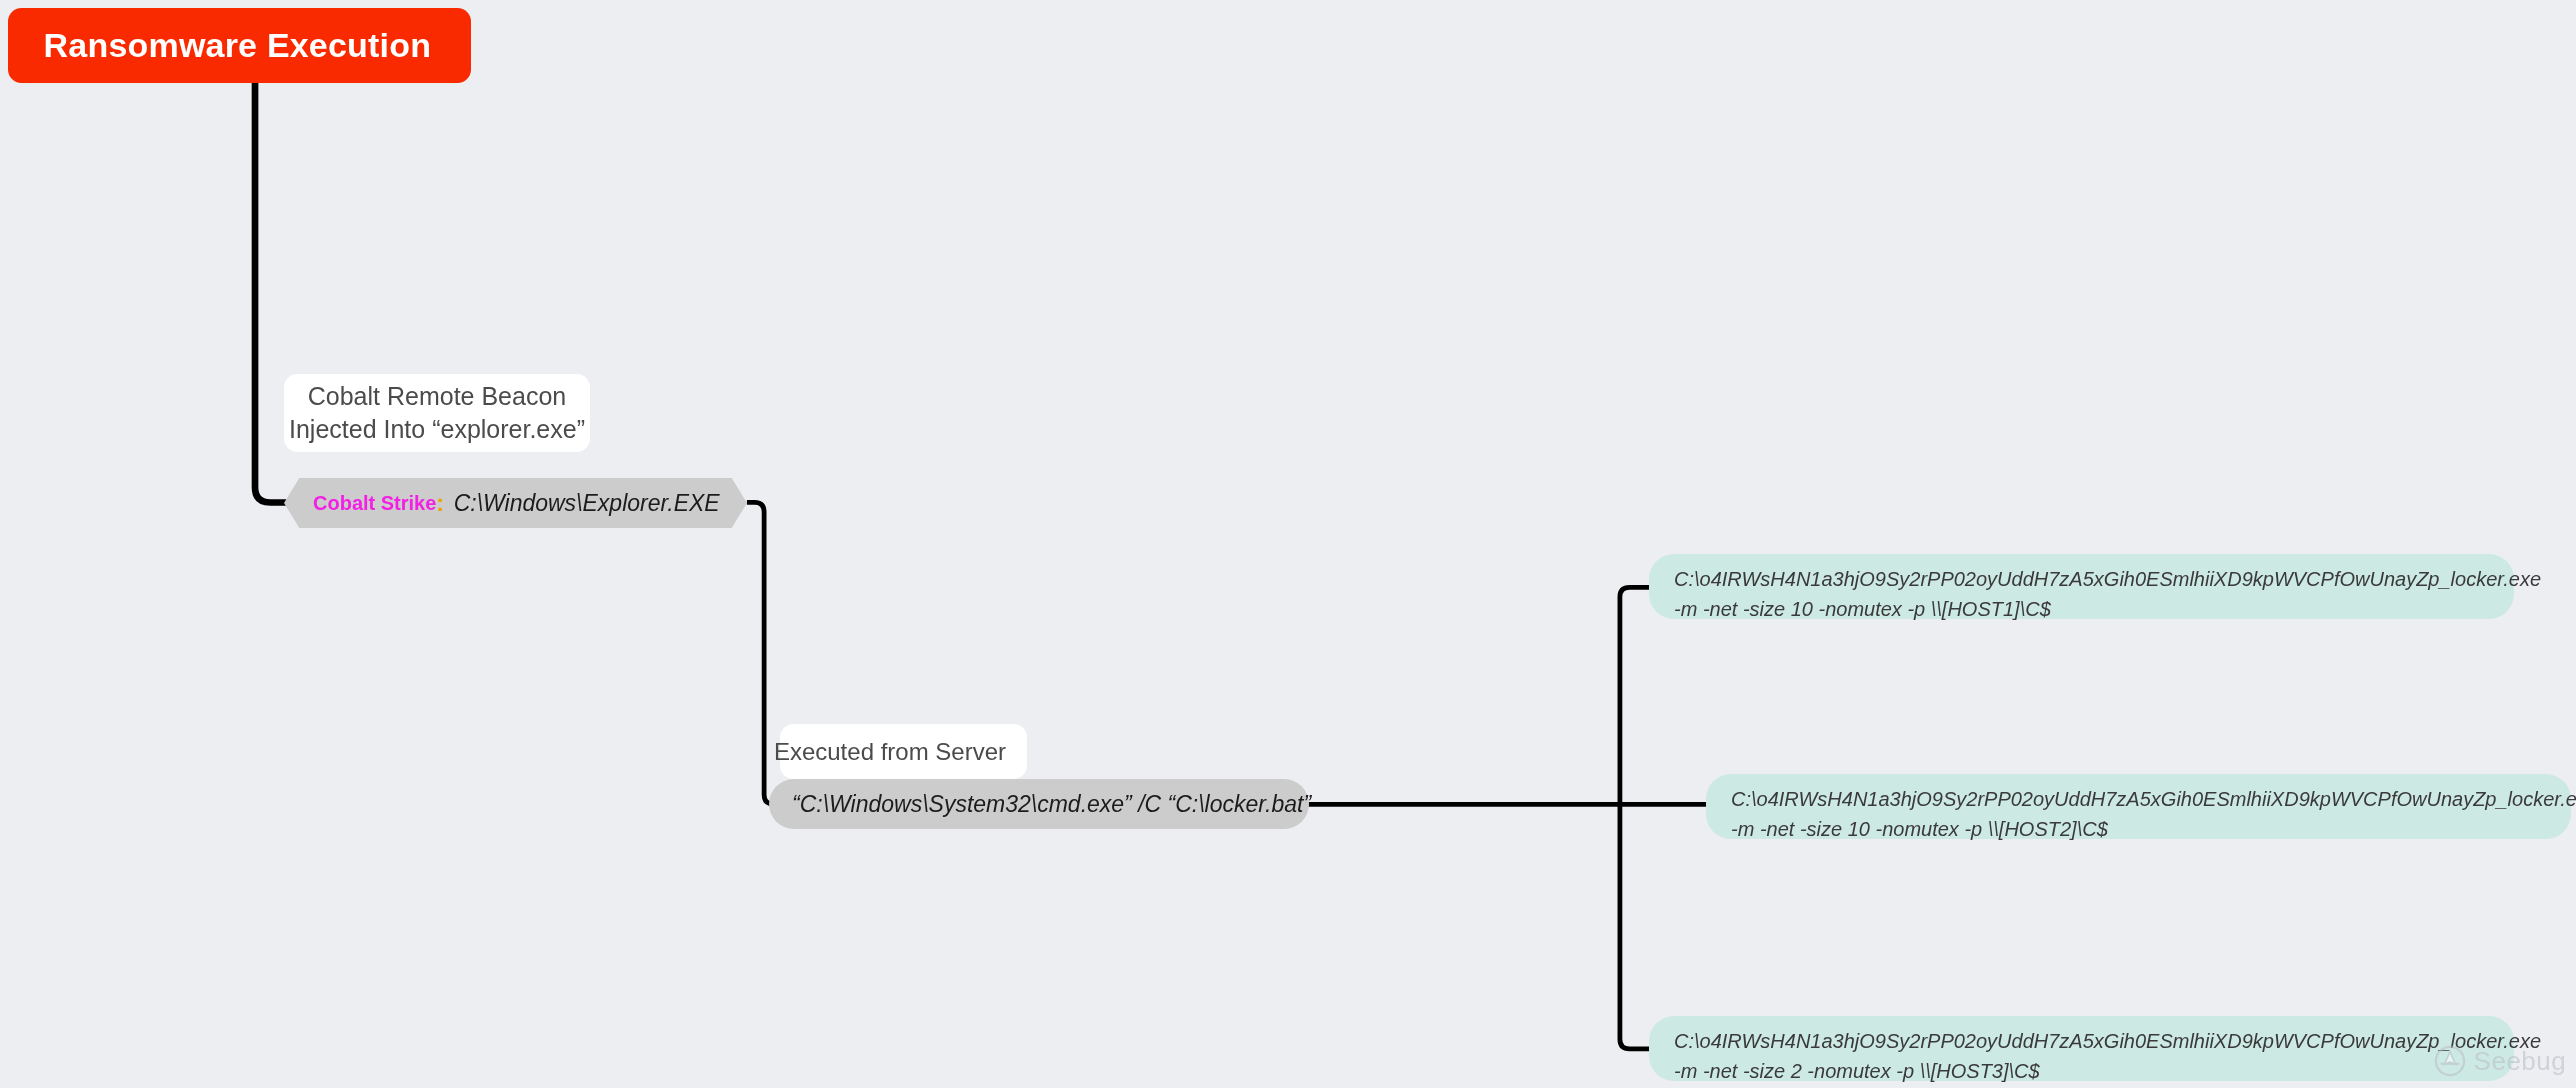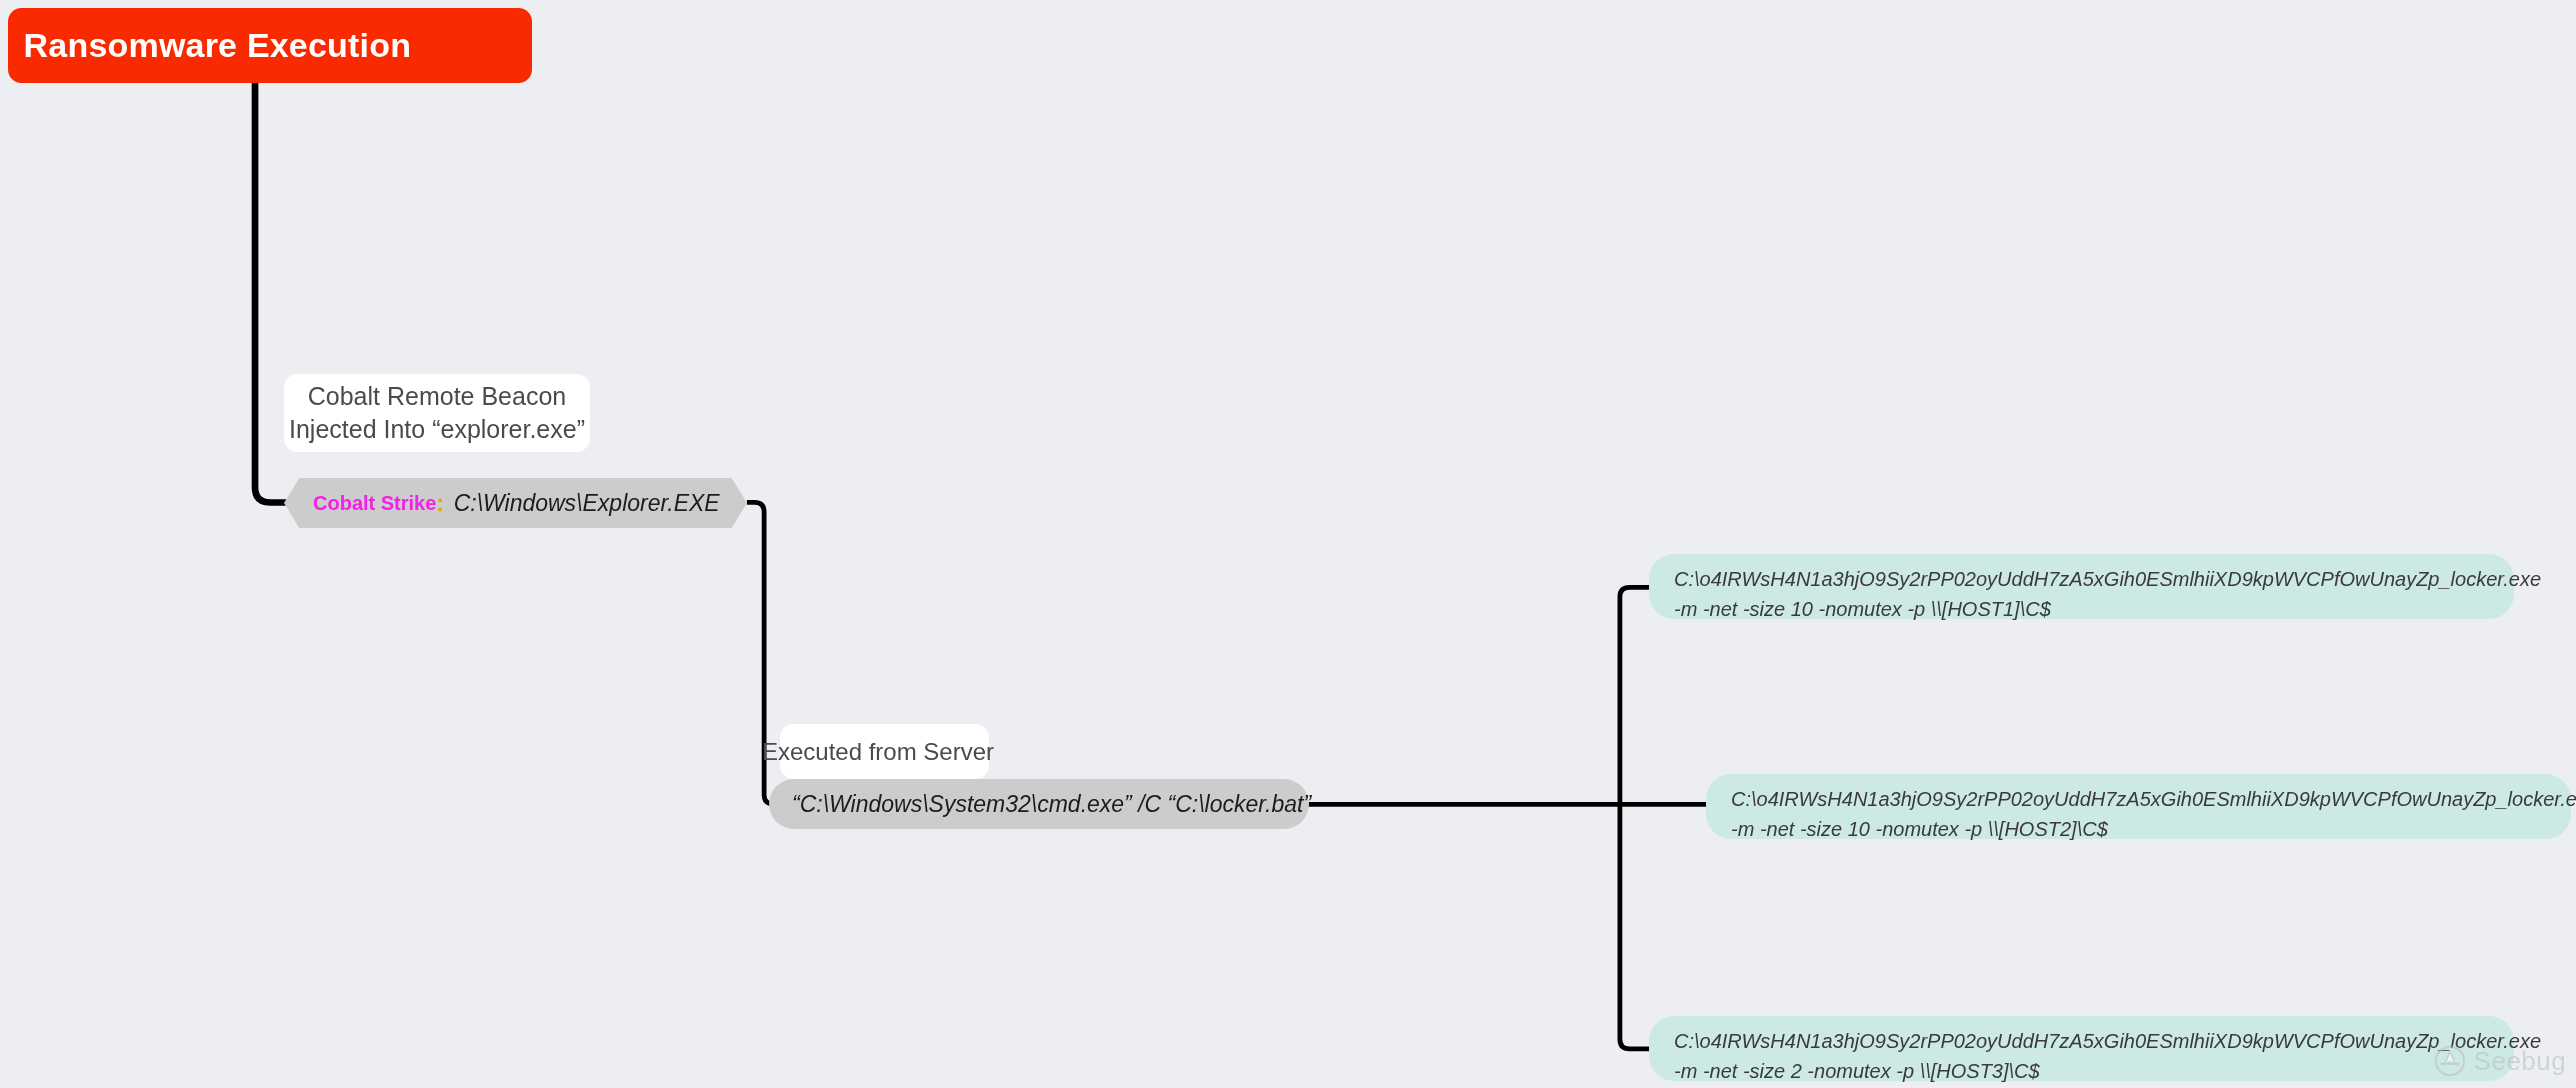--- a/index.html
+++ b/index.html
@@ -16,25 +16,25 @@
   svg.edges {
     position: absolute; left: 0; top: 0;
     width: 2576px; height: 1089px;
     pointer-events: none;
   }
   .node { position: absolute; }
 
   
   .root-node {
     left: 7.6px; top: 7.6px;
-    width: 524px; height: 75px;
+    width: 463px; height: 75px;
     background: #fa2a00;
     border-radius: 13.4px;
     display: flex; align-items: center;
-    padding-left: 16px;
+    padding-left: 36px;
   }
   .root-label {
     color: #ffffff;
     font-size: 34px;
     font-weight: bold;
     letter-spacing: 0.2px;
     white-space: nowrap;
   }
 
   
@@ -45,22 +45,22 @@
     align-items: center; justify-content: center;
     color: #4b4b4b;
     font-size: 25px;
     line-height: 1.32;
     text-align: center;
     padding: 11.5px 21px;
     white-space: pre;
   }
   #callout-beacon { left: 284px; top: 374px; width: 306px; height: 78px; }
   #callout-server {
-    left: 780px; top: 724px; width: 209px; height: 55px;
-    font-size: 24px; align-items: center; padding-left: 8px;
+    left: 780px; top: 724px; width: 247px; height: 55px;
+    font-size: 24px; align-items: flex-end; padding-left: 8px;
   }
 
   
   .hex-node {
     left: 284px; top: 478px;
     width: 463px; height: 50px;
     background: #cccccc;
     display: flex; align-items: center;
     padding-left: 29px;
     clip-path: polygon(0 50%, 15.3px 0, calc(100% - 15.3px) 0, 100% 50%, calc(100% - 15.3px) 100%, 15.3px 100%);

